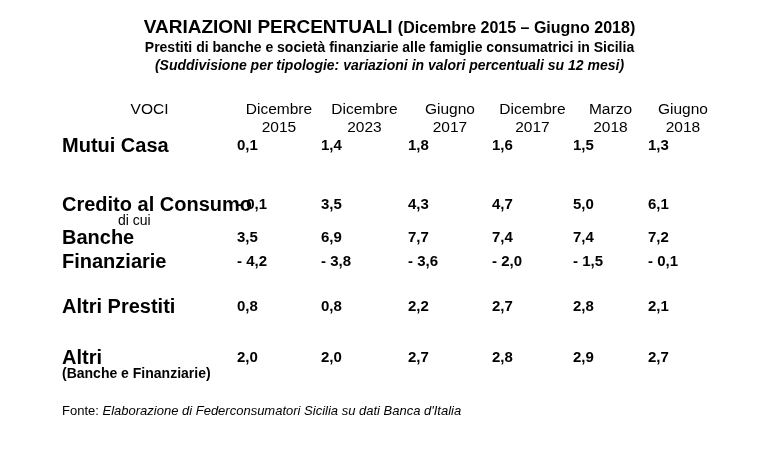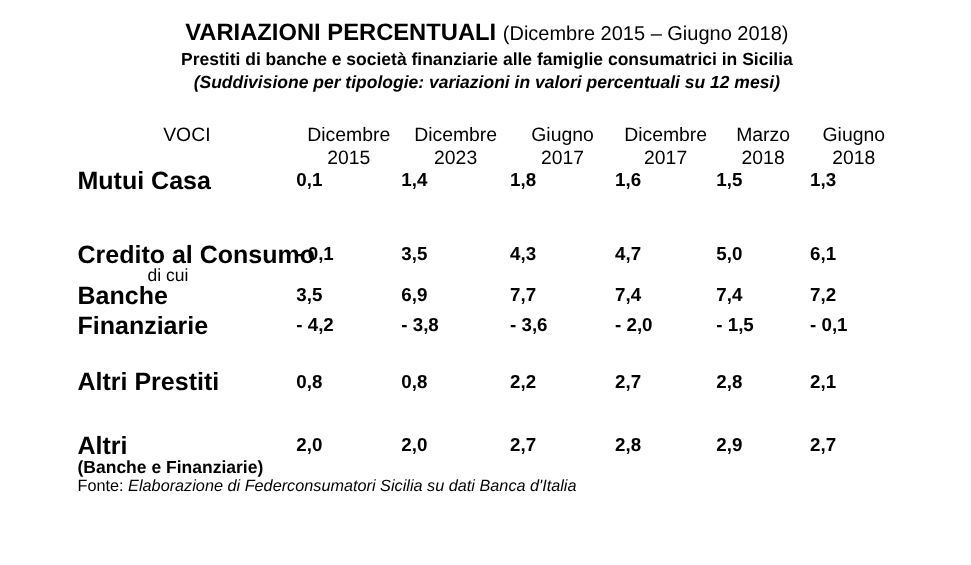--- a/index.html
+++ b/index.html
@@ -9,21 +9,21 @@
     height: 452px;
     background: #ffffff;
     color: #000000;
     font-family: "Liberation Sans", "DejaVu Sans", sans-serif;
     box-sizing: border-box;
     padding: 16px 60px 0 62px;
     overflow: hidden;
   }
   .titleblock { text-align: center; }
   .title-line { font-size: 19px; font-weight: bold; line-height: 21px; white-space: nowrap; }
-  .title-range { font-size: 16px; font-weight: normal; }
+  .title-range { font-size: 16px; font-weight: bold; }
   .subtitle { font-size: 14px; font-weight: bold; line-height: 18px; }
   .subtitle2 { font-size: 14px; font-weight: bold; font-style: italic; line-height: 18px; }
 
   table.vartable {
     border-collapse: collapse;
     table-layout: fixed;
     width: 656px;
     margin-top: 26px;
   }
   table.vartable th, table.vartable td {
@@ -43,21 +43,21 @@
   tr.data { height: 24px; }
   tr.data.tall { height: 30px; }
   tr.sp-a { height: 35px; }
   tr.sp-b { height: 21px; }
   tr.sp-c { height: 27px; }
   .rowlabel { font-size: 20px; font-weight: bold; line-height: 18px; white-space: nowrap; }
   .sublabel { font-size: 14px; font-weight: normal; line-height: 15px; padding-left: 56px; white-space: nowrap; }
   .sub-note { font-size: 14px; font-weight: bold; line-height: 15px; padding-left: 0; white-space: nowrap; }
   td.val { font-size: 15px; font-weight: bold; line-height: 18px; text-align: left; white-space: nowrap; }
 
-  .fonte { font-size: 13px; line-height: 16px; }
+  .fonte { margin-top: 22px; font-size: 13px; line-height: 16px; }
   .fonte .prefix { font-style: normal; }
   .fonte .srctext { font-style: italic; }
 </style>
 </head>
 <body>
 
 <div class="page">
 
   <div class="titleblock">
     <div class="title-line"><span>VARIAZIONI PERCENTUALI</span> <span class="title-range">(Dicembre 2015 – Giugno 2018)</span></div>

